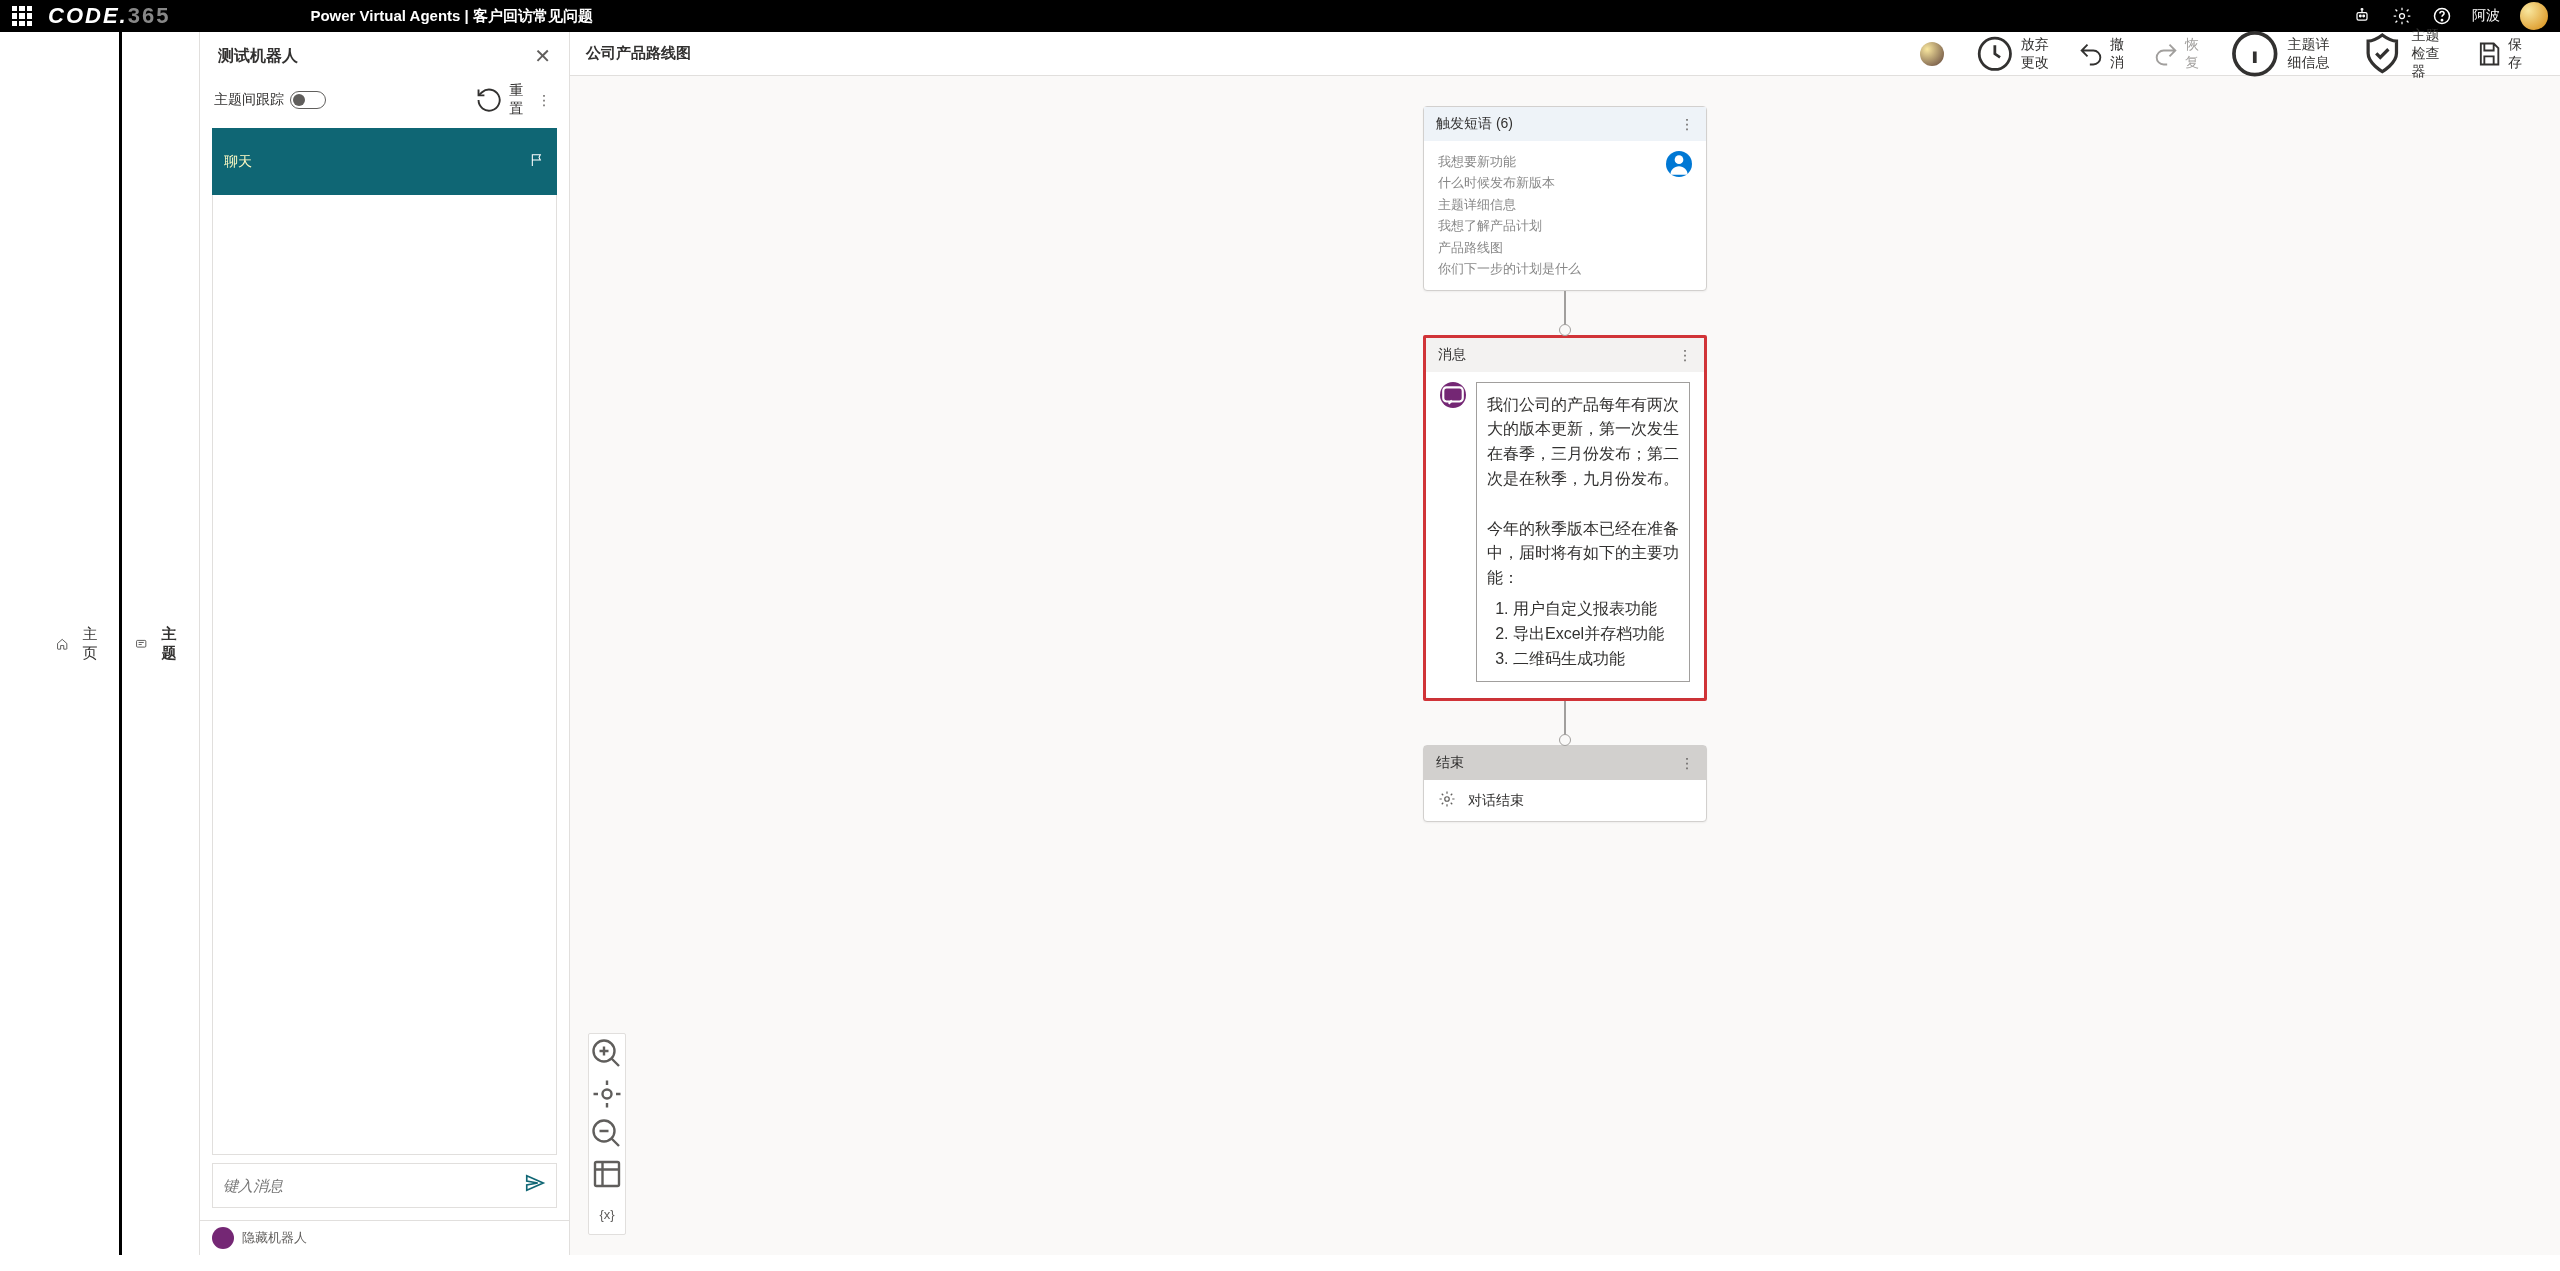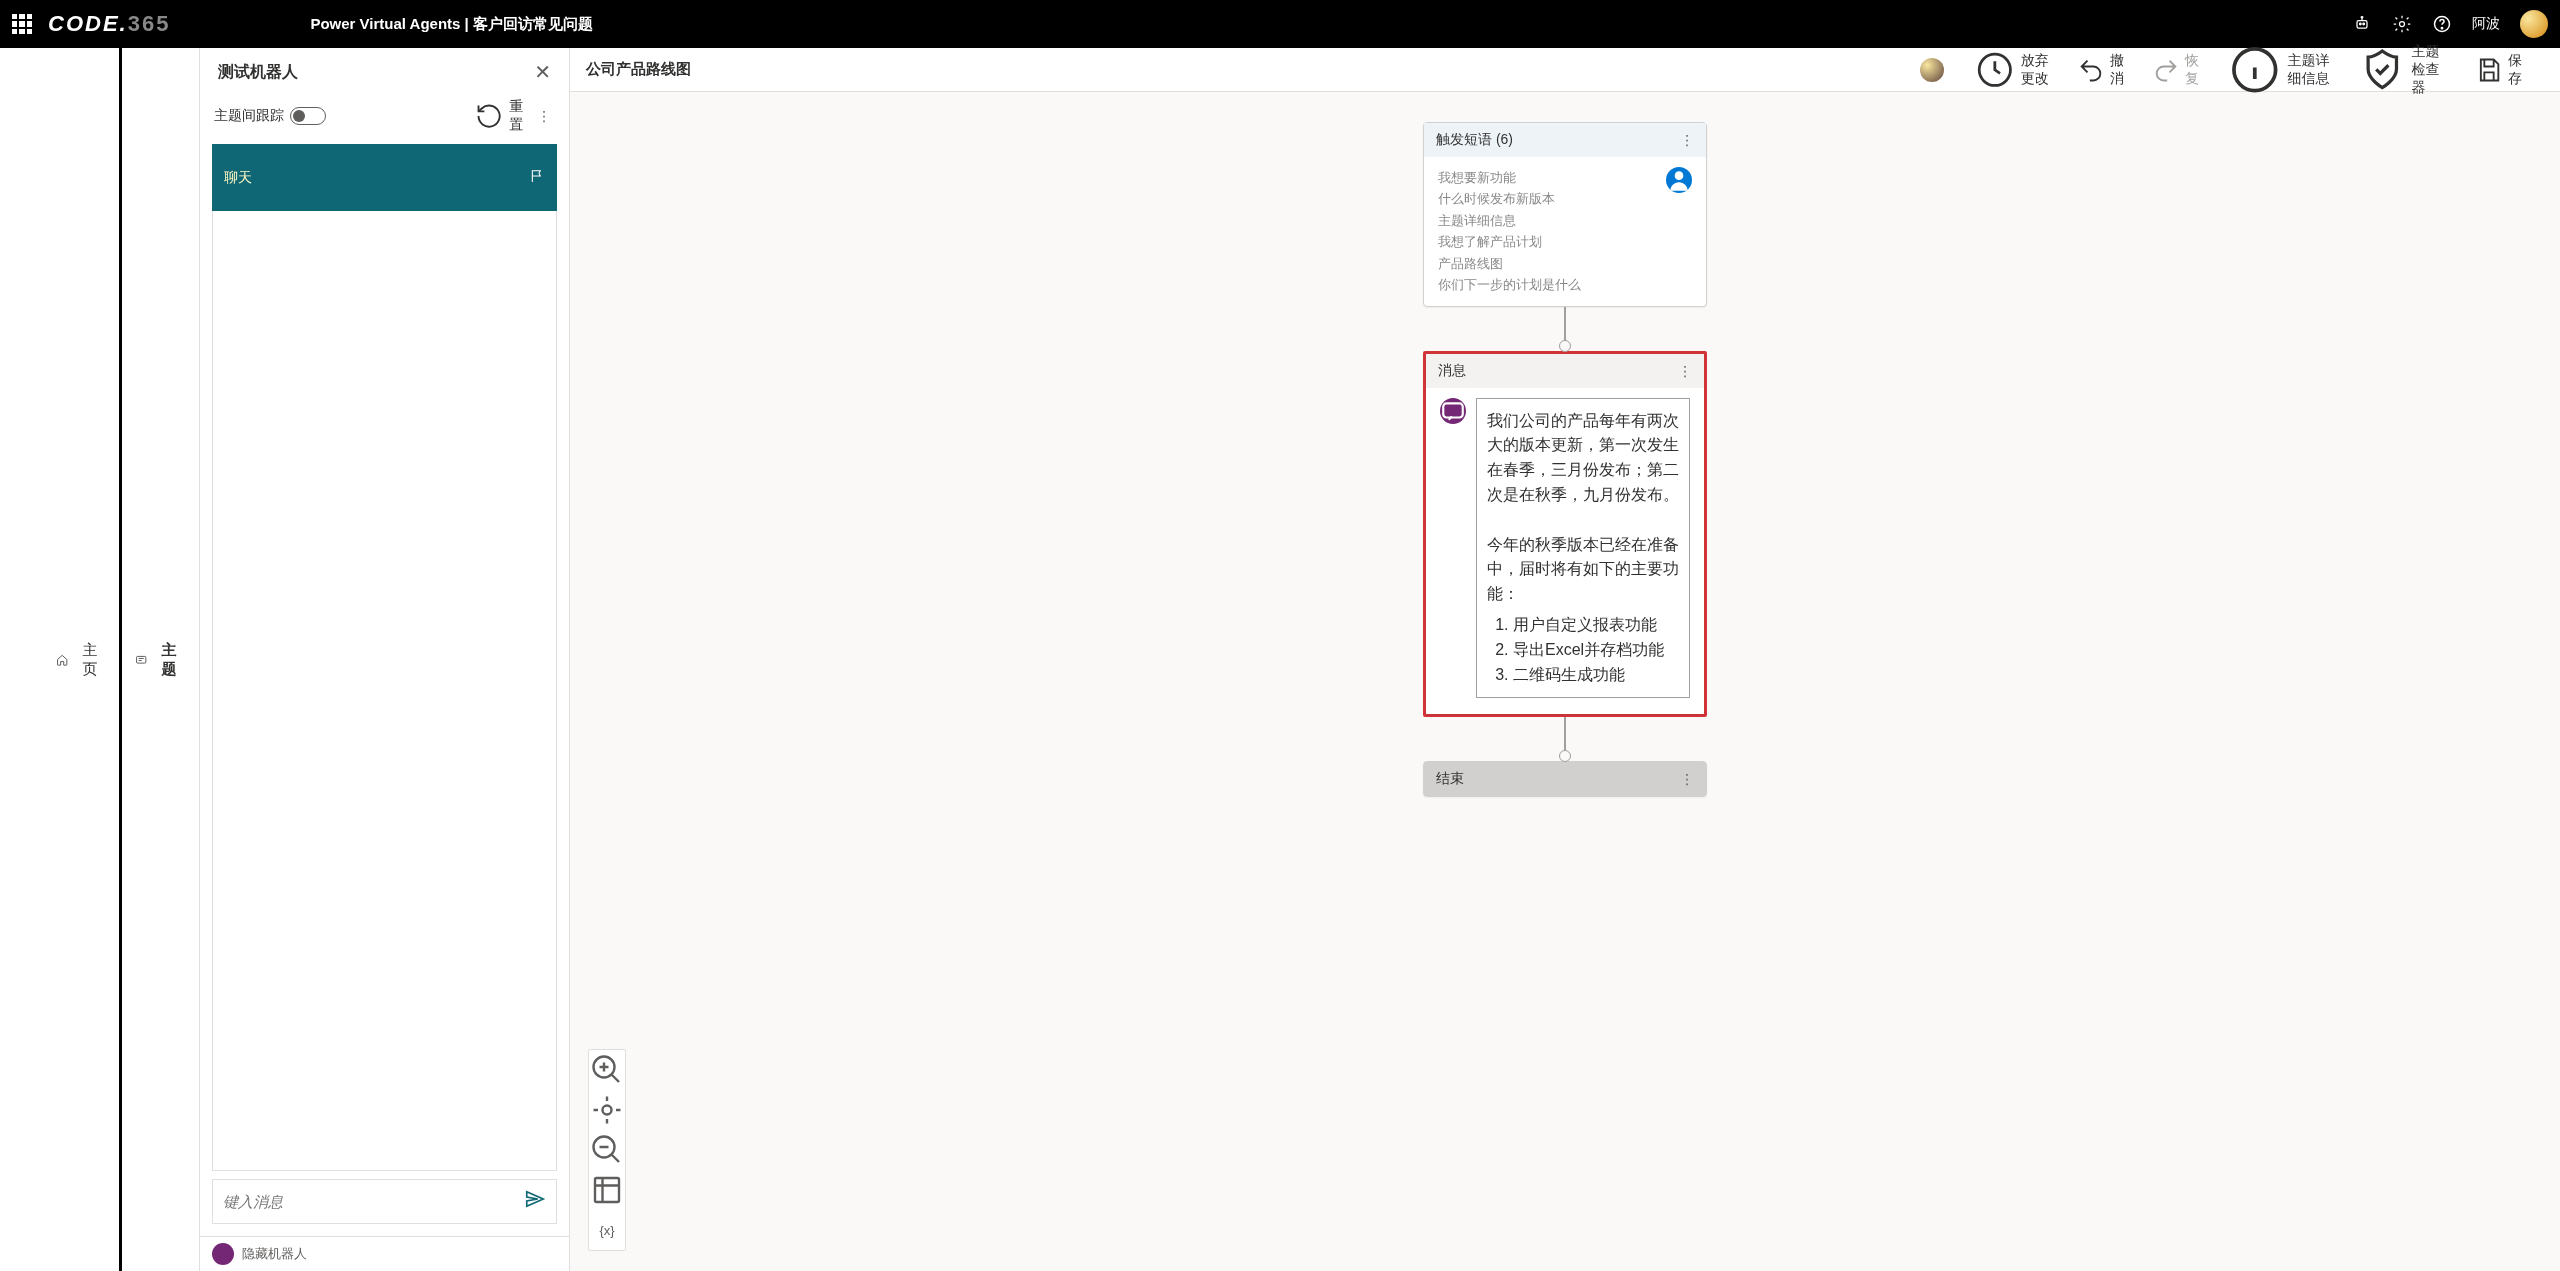--- a/index.html
+++ b/index.html
@@ -1,17 +1,17 @@
 <!DOCTYPE html>
 <html><head>
 <meta charset="utf-8">
 <style>
 * { box-sizing: border-box; margin: 0; padding: 0; }
 body { font-family: "Segoe UI", -apple-system, sans-serif; font-size: 14px; color: #323130; overflow: hidden; }
-.top-bar { height: 48px; background: #000; color: #fff; display: flex; align-items: center; padding: 0 12px; }
+.top-bar { height: 32px; background: #000; color: #fff; display: flex; align-items: center; padding: 0 12px; }
 .waffle { width: 20px; height: 20px; display: grid; grid-template-columns: repeat(3,1fr); grid-template-rows: repeat(3,1fr); gap: 2px; margin-right: 16px; cursor: pointer; }
 .waffle span { background: #fff; }
 .logo { font-family: Arial, sans-serif; font-weight: bold; font-size: 22px; letter-spacing: 2px; font-style: italic; margin-right: 140px; }
 .logo .c365 { color: #888; font-style: normal; }
 .app-title { font-size: 15px; font-weight: 600; }
 .top-right { margin-left: auto; display: flex; align-items: center; gap: 20px; }
 .top-icon { width: 20px; height: 20px; cursor: pointer; display: flex; align-items: center; justify-content: center; }
 .avatar { width: 28px; height: 28px; border-radius: 50%; background: radial-gradient(circle at 30% 30%, #f9e79f, #d68910); cursor: pointer; }
 .username { font-size: 14px; }
 
@@ -332,20 +332,27 @@
           </div>
         </div>
 
         <div class="connector"></div>
 
         <div class="node">
           <div class="node-header end">
               <span>结束</span>
               <span class="node-dots">⋮</span>
             </div>
+          <div class="end-body">
+            <span><svg width="18" height="18" viewBox="0 0 24 24" fill="none" stroke="#605e5c" stroke-width="1.6">
+                  <circle cx="12" cy="12" r="3"></circle>
+                  <path d="M12 2v3M12 19v3M2 12h3M19 12h3M5 5l2 2M17 17l2 2M5 19l2-2M17 7l2-2"></path>
+                </svg></span>
+            <span>对话结束</span>
+          </div>
         </div>
       </div>
 
       <div class="zoom-controls">
         <div class="zoom-btn">
             <svg width="18" height="18" viewBox="0 0 24 24" fill="none" stroke="#605e5c" stroke-width="1.6">
               <circle cx="10" cy="10" r="7"></circle>
               <path d="M15 15l5 5M10 7v6M7 10h6"></path>
             </svg>
           </div>

